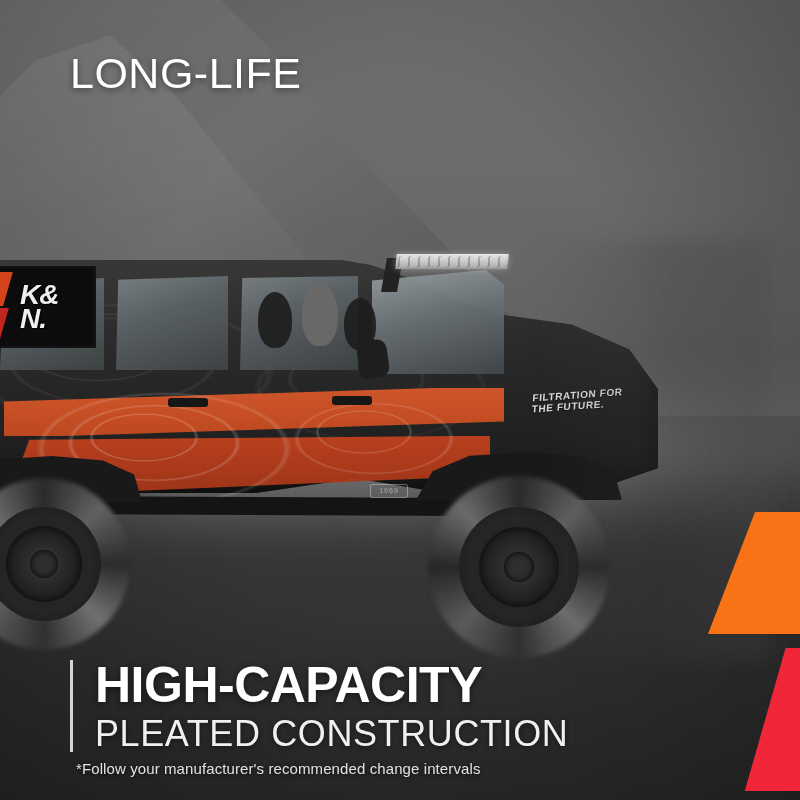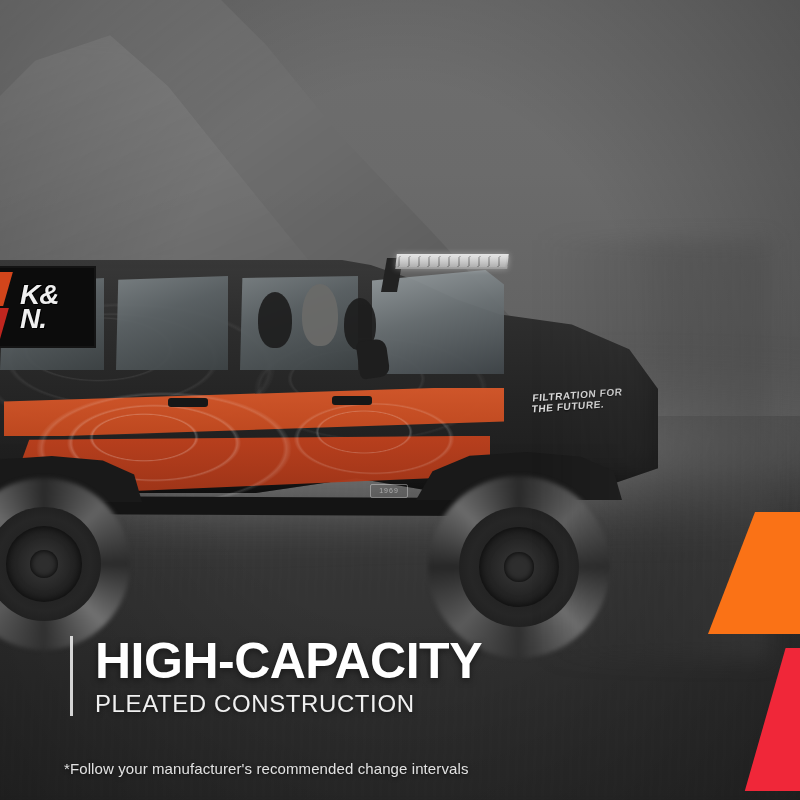--- a/index.html
+++ b/index.html
@@ -193,33 +193,33 @@
   .h-eyebrow{
     color:#fff;font-size:43px;font-weight:400;letter-spacing:.5px;line-height:1;
     margin:0 0 4px;text-shadow:0 2px 6px rgba(0,0,0,.45);
   }
   .h-main{
     color:#fff;font-size:72px;font-weight:700;letter-spacing:-1px;line-height:.92;
     margin:0;text-shadow:0 2px 8px rgba(0,0,0,.5);
   }
   .h-main .star{font-size:40px;vertical-align:super;font-weight:700;}
 
-  .subblock{position:absolute;left:70px;top:636px;display:flex;align-items:stretch;}
+  .subblock{position:absolute;left:70px;top:660px;display:flex;align-items:stretch;}
   .rule{width:3px;background:#e8e8e8;margin-right:22px;opacity:.9;}
   .s-main{
     color:#fff;font-size:50px;font-weight:700;letter-spacing:-.5px;line-height:1;
     margin:0 0 6px;text-shadow:0 2px 7px rgba(0,0,0,.5);
   }
   .s-sub{
-    color:#f0f0f0;font-size:24px;font-weight:400;letter-spacing:.6px;line-height:1;
+    color:#f0f0f0;font-size:36px;font-weight:400;letter-spacing:.6px;line-height:1;
     margin:0;text-shadow:0 1px 5px rgba(0,0,0,.5);
   }
 
   .footnote{
-    position:absolute;left:64px;top:760px;
+    position:absolute;left:76px;top:760px;
     color:#e2e2e2;font-size:15px;font-weight:400;letter-spacing:.1px;
     text-shadow:0 1px 4px rgba(0,0,0,.6);
   }
 
   
   .shape{position:absolute;}
   .shape-orange{
     left:700px;top:512px;width:100px;height:122px;
     background:#fa7216;
     clip-path:polygon(55% 0%,100% 0%,100% 100%,8% 100%);
@@ -302,20 +302,21 @@
       <div class="kn-bar o"></div>
       <div class="kn-bar r"></div>
     </div>
     <div class="kn-text">
       <div>K&amp;</div>
       <div>N.</div>
     </div>
   </div>
 
   <div class="headline">
+    <p class="h-eyebrow">LONG-LIFE</p>
   </div>
 
   <div class="subblock">
     <div class="rule"></div>
     <div>
       <p class="s-main">HIGH-CAPACITY</p>
       <p class="s-sub">PLEATED CONSTRUCTION</p>
     </div>
   </div>
 

